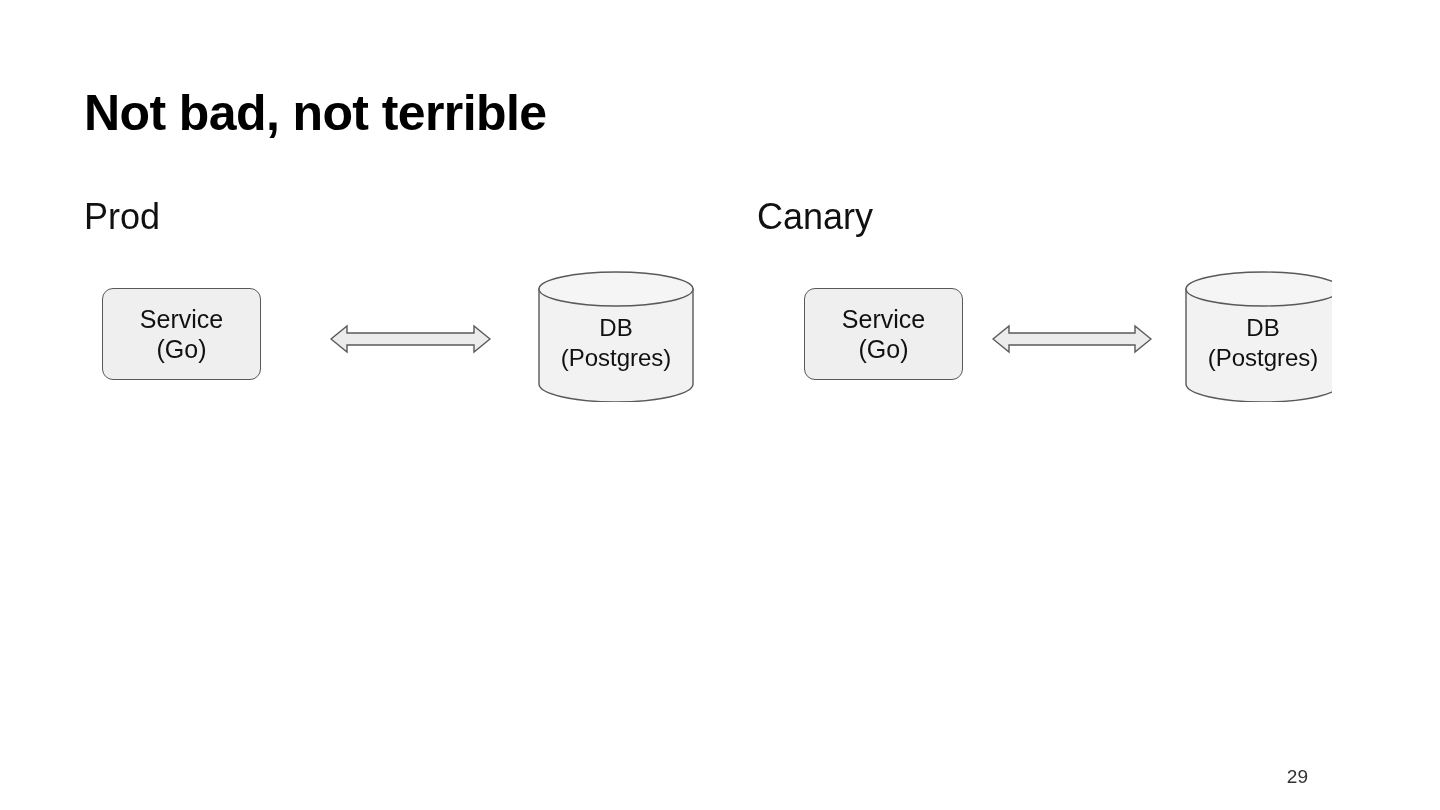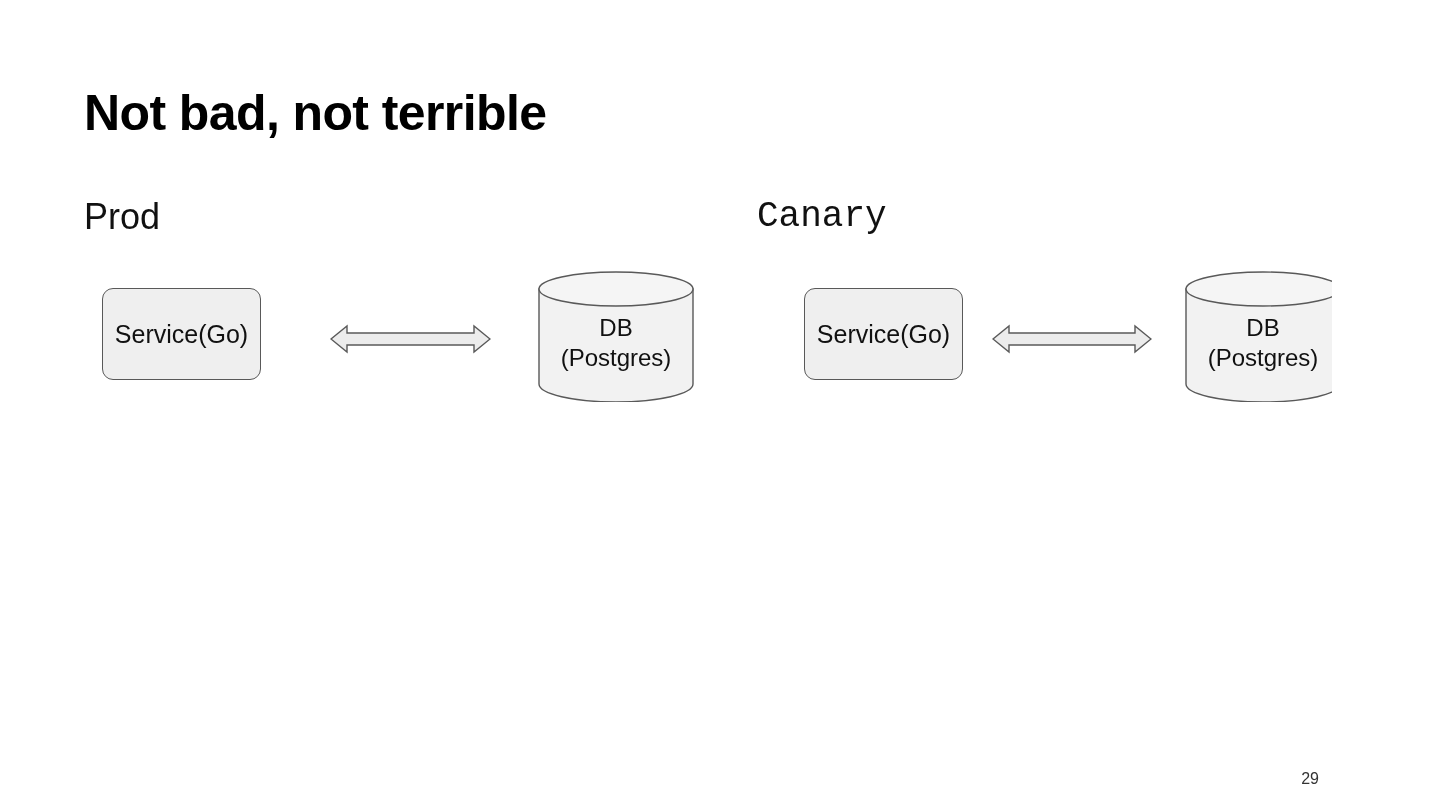--- a/index.html
+++ b/index.html
@@ -36,33 +36,33 @@
   
   .col-label {
     position: absolute;
     font-size: 36px;
     line-height: 1.1;
     font-weight: normal;
     color: #111111;
     white-space: nowrap;
   }
   .col-label.prod   { left: 84px;  top: 197px; }
-  .col-label.canary { left: 757px; top: 197px; font-family: Liberation Mono, monospace; }
+  .col-label.canary { left: 757px; top: 197px; }
 
   
   .service-box {
     position: absolute;
     width: 159px;
     height: 92px;
     box-sizing: border-box;
     background: #efefef;
     border: 1.4px solid #595959;
     border-radius: 11px;
     display: flex;
-    flex-direction: row;
+    flex-direction: column;
     align-items: center;
     justify-content: center;
   }
   .service-box .line {
     font-size: 25px;
     line-height: 1.22;
     color: #111111;
     white-space: nowrap;
   }
   .service-box.prod   { left: 102px; top: 288px; }
@@ -107,23 +107,23 @@
     display: block;
     width: 100%;
     height: 100%;
   }
   .arrow.prod   { left: 330px; top: 323px; width: 161px; }
   .arrow.canary { left: 992px; top: 323px; width: 160px; }
 
   
   .page-number {
     position: absolute;
-    right: 13px;
+    right: 24px;
     bottom: 22px;
-    font-size: 16px;
+    font-size: 19px;
     color: #333333;
   }
 </style>
 </head>
 <body>
 
 <div id="slide">
 
   <div class="slide-title">Not bad, not terrible</div>
 

